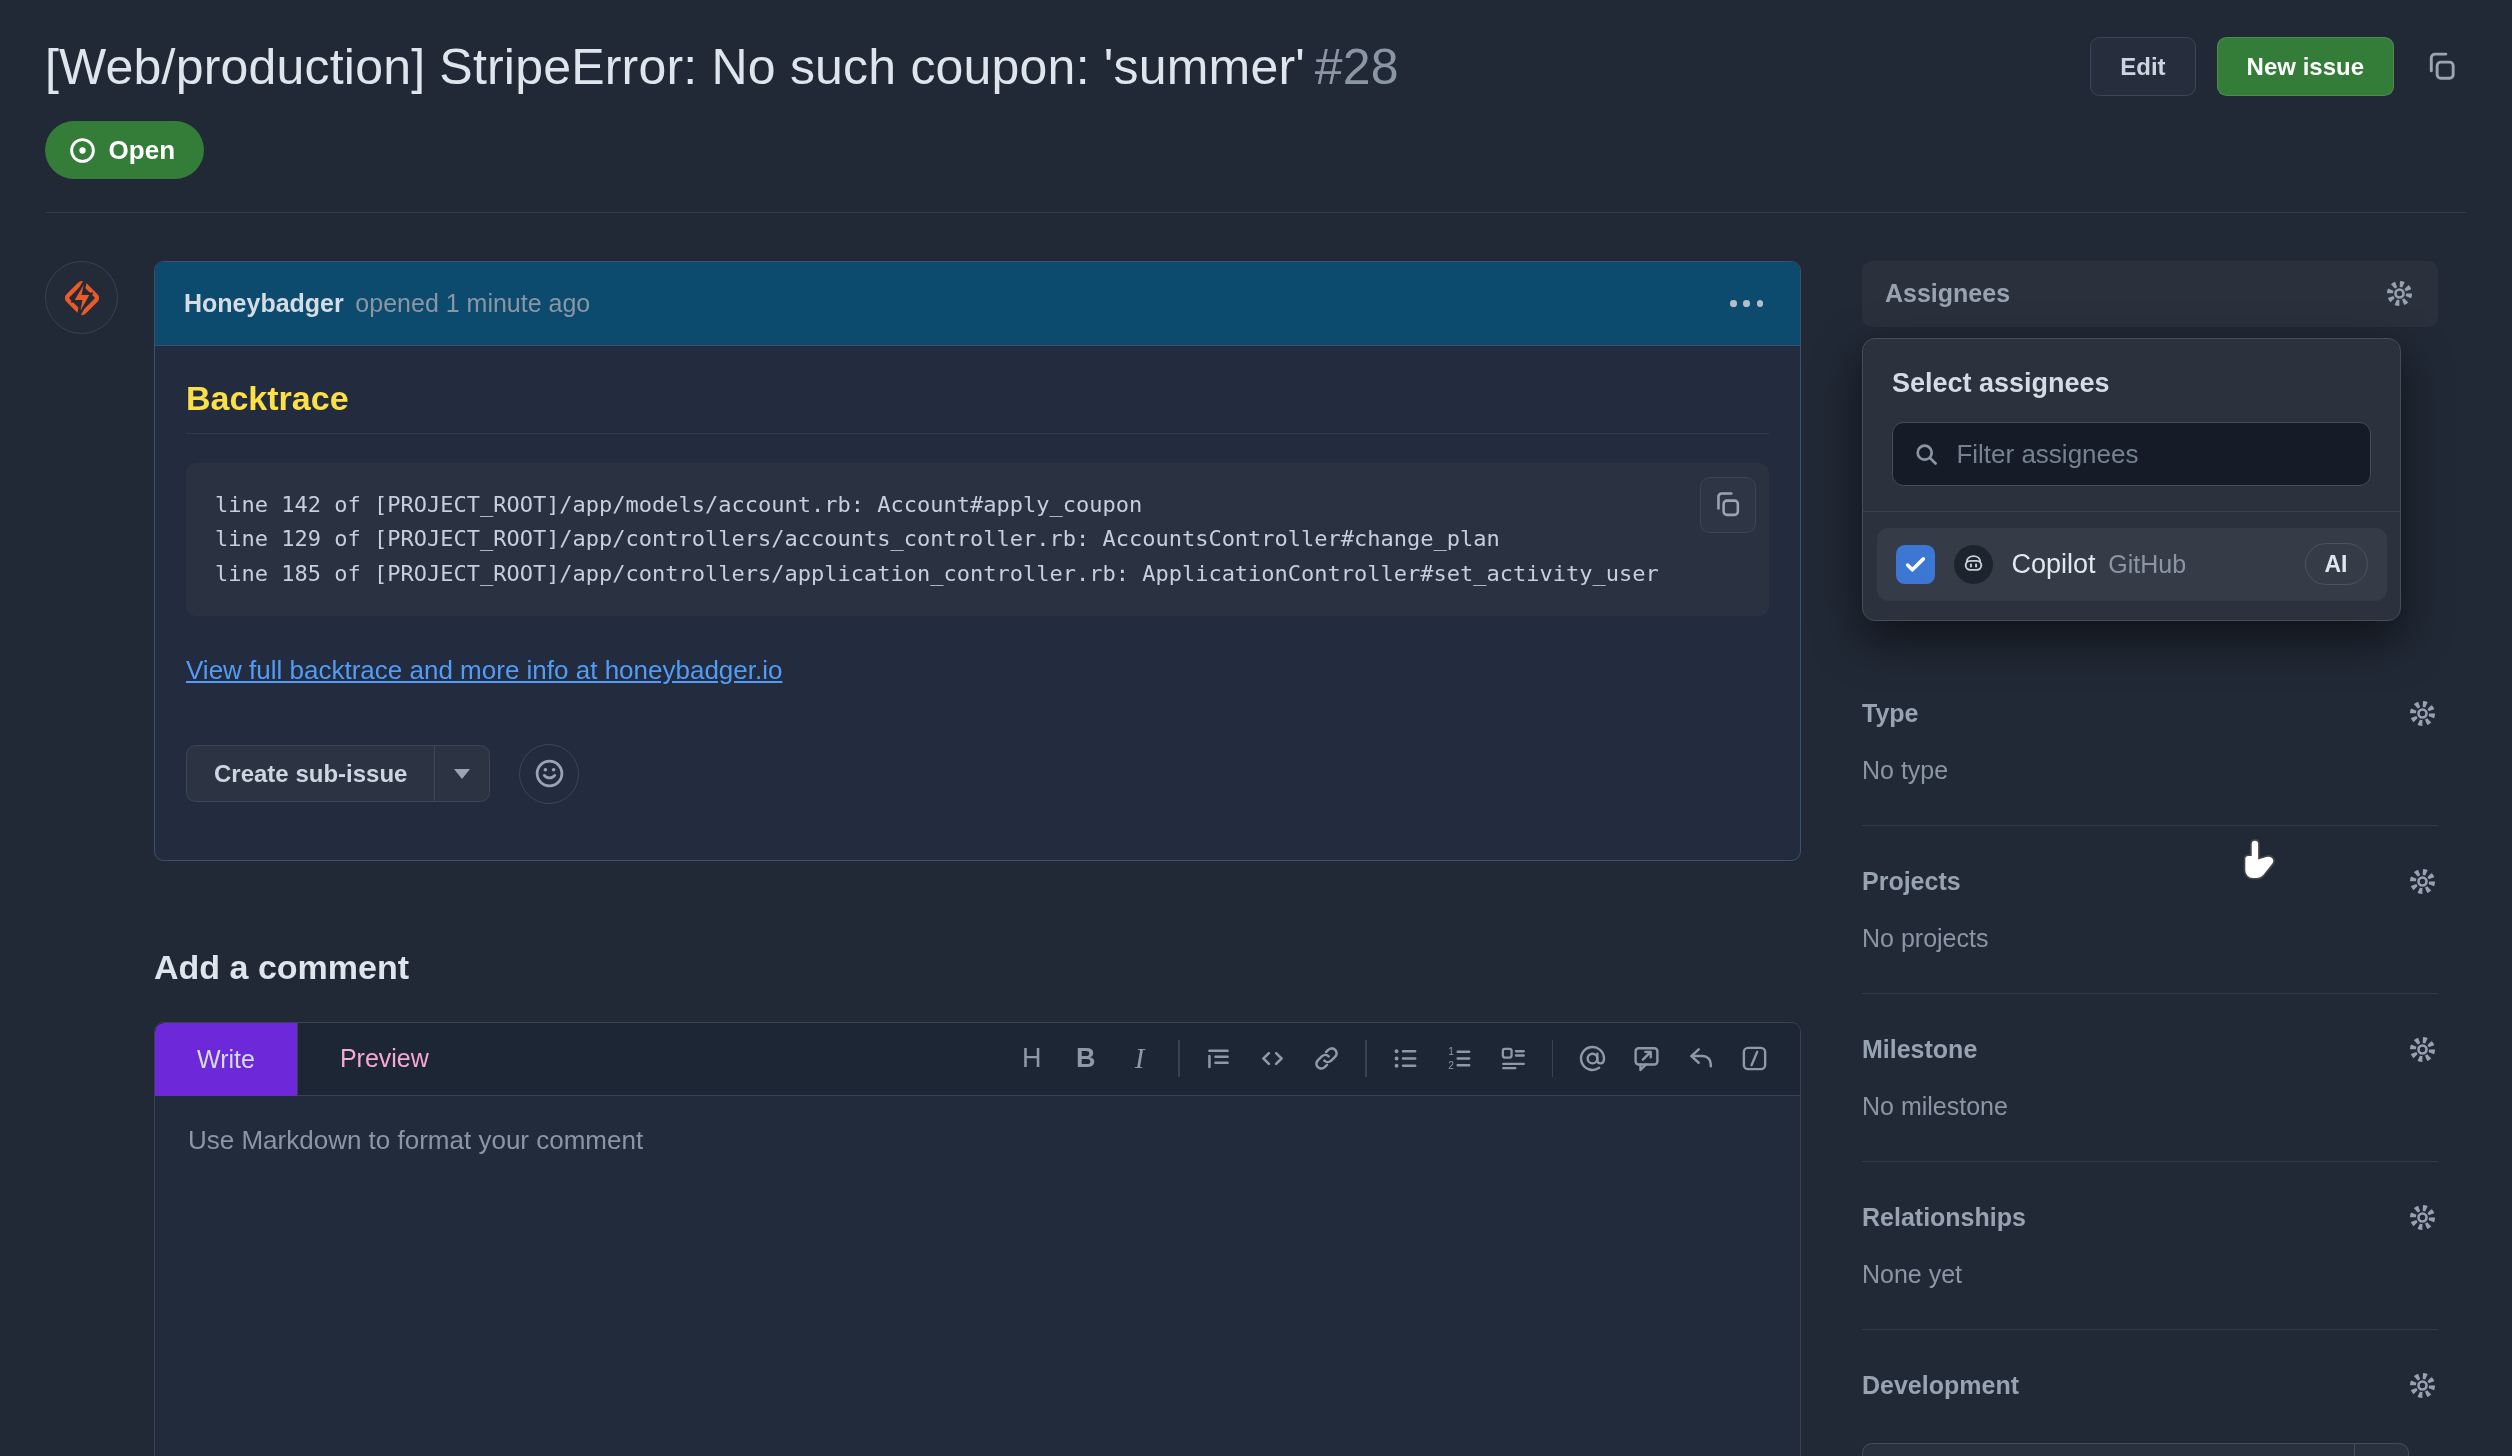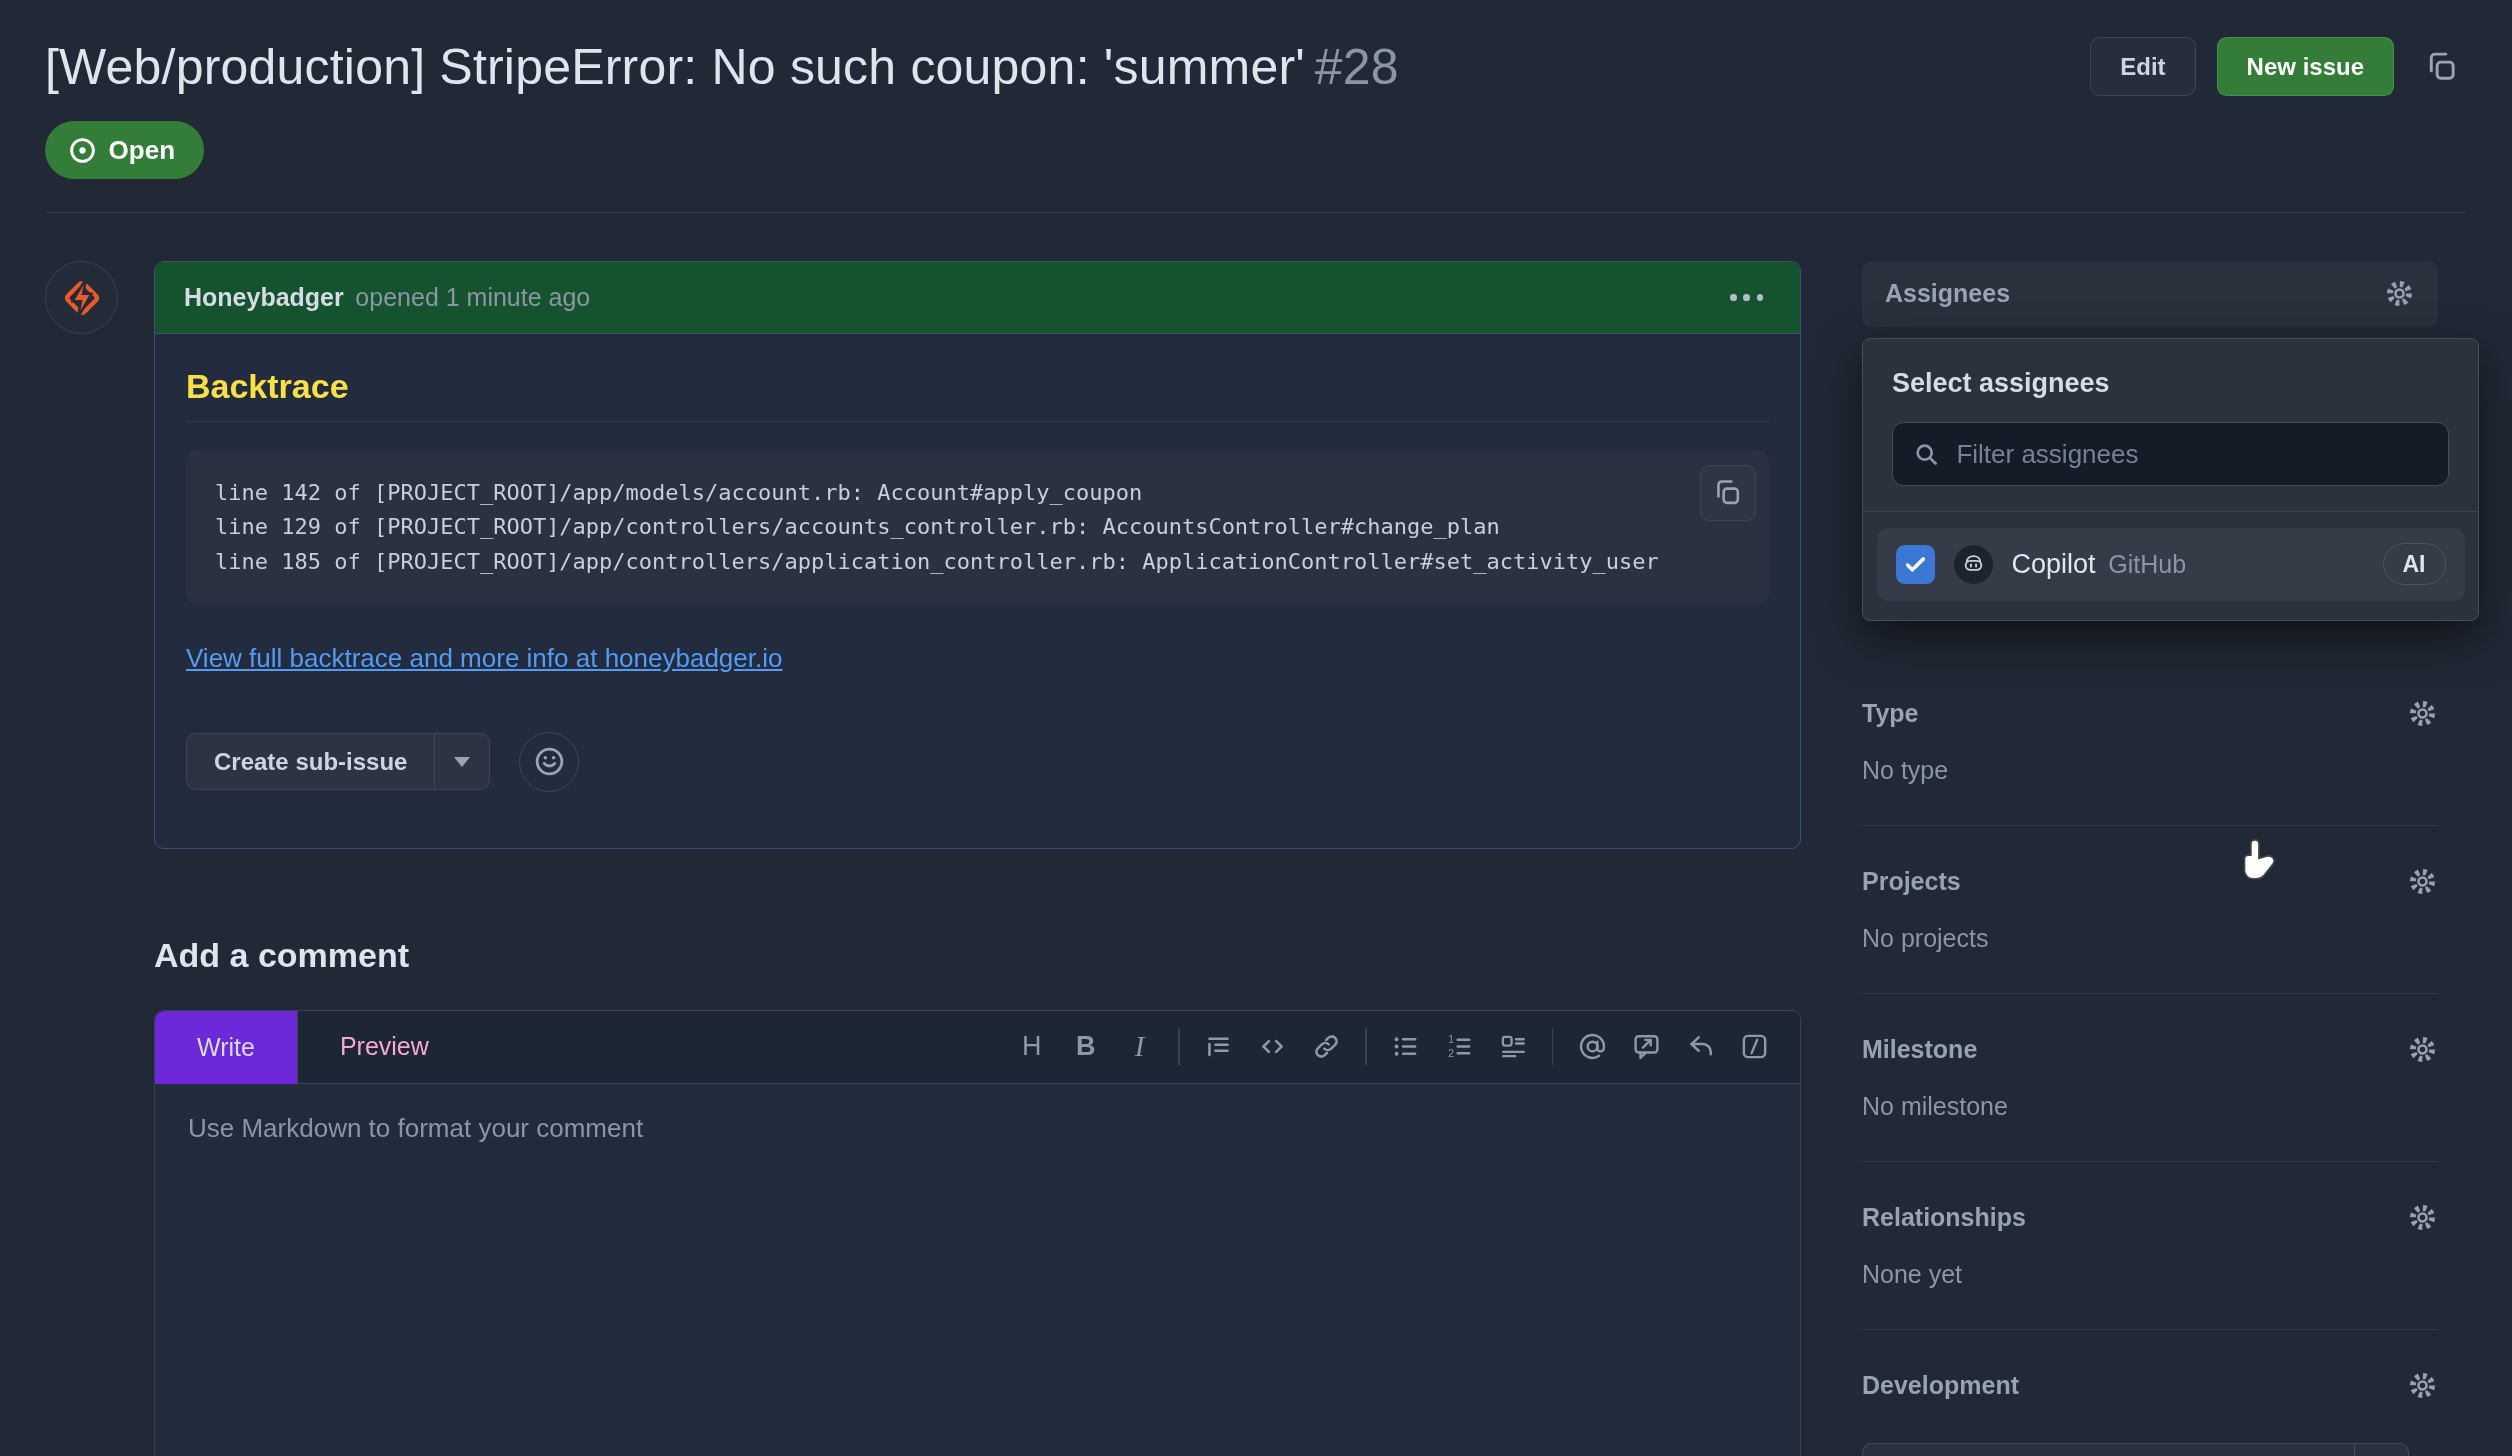--- a/index.html
+++ b/index.html
@@ -33,22 +33,22 @@
   
   .content { display:flex; margin-top:48px; }
   .main { width:1756px; }
   .sidebar { width:605px; margin-left:61px; position:relative; }
 
   
   .thread { display:flex; gap:36px; }
   .avatar { width:73px; height:73px; border-radius:50%; background:#232b38; border:1.9px solid #3a4250;
             display:flex; align-items:center; justify-content:center; flex:none; }
   .comment-box { flex:1; border:1.6px solid #3d516f; border-radius:9.6px; background:#222c3e; }
-  .comment-hdr { display:flex; align-items:center; background:#14532d; border-bottom:1.6px solid #3d516f;
-                 border-radius:8.7px 8.7px 0 0; padding:21px 29px; font-size:25px; }
+  .comment-hdr { display:flex; align-items:center; background:#0c4a6e; border-bottom:1.6px solid #3d516f;
+                 border-radius:8.7px 8.7px 0 0; padding:27px 29px; font-size:25px; }
   .comment-hdr .author { font-weight:700; color:#d5dce5; }
   .comment-hdr .meta { color:#8b96a5; margin-left:11.6px; }
   .kebab { margin-left:auto; display:flex; gap:6.7px; cursor:pointer; padding:7.7px; }
   .kebab i { width:6.7px; height:6.7px; border-radius:50%; background:#b3bcc8; }
 
   .comment-body { padding:33px 31px 56px 31px; }
   .md-h2 { font-size:34px; font-weight:600; color:#fde047; padding-bottom:15.4px; border-bottom:1.6px solid #313a48; margin-bottom:29px; }
   .code-block { position:relative; background:#2a3140; border-radius:9.6px; padding:25px 29px;
                 font-family:"DejaVu Sans Mono", monospace; font-size:22px; line-height:1.55; color:#c6cfdb; overflow:hidden; }
   .copy-code { position:absolute; top:13.5px; right:13.5px; width:56px; height:56px;
@@ -80,21 +80,21 @@
   .editor textarea { width:100%; height:414px; background:transparent; border:none; outline:none; resize:none;
                      padding:29px 33px; color:#cdd5e0; font-size:26px; font-family:"Liberation Sans", sans-serif; }
   .editor textarea::placeholder { color:#8b96a5; opacity:1; }
 
   
   .side-hdr-row { display:flex; align-items:center; background:#2a313d; border-radius:9.6px;
                   padding:17.3px 23px; margin-right:29px; }
   .side-label { color:#98a3b1; font-weight:600; font-size:25px; }
   .gear-btn { margin-left:auto; color:#97a1b0; cursor:pointer; display:flex; }
 
-  .dropdown { margin-top:11.6px; width:617px; background:#2b323e; border:1.6px solid #454d59; border-radius:8px;
+  .dropdown { margin-top:11.6px; width:539px; background:#2b323e; border:1.6px solid #454d59; border-radius:13px;
               box-shadow:0 17.3px 46px rgba(0,0,0,.55); padding-top:29px; padding-bottom:15.4px; position:relative; z-index:5; }
   .dd-title { font-size:27px; font-weight:700; color:#d5dce5; padding:0 29px 23px 29px; }
   .dd-search { margin:0 29px; height:64px; background:#151c27; border:1.6px solid #454d59; border-radius:11.6px;
                display:flex; align-items:center; gap:15.4px; padding:0 19px; color:#8b96a5; }
   .dd-search input { flex:1; background:transparent; border:none; outline:none; color:#cdd5e0; font-size:26px; font-family:"Liberation Sans", sans-serif; }
   .dd-search input::placeholder { color:#768290; opacity:1; }
   .dd-divider { border-top:1.6px solid #3a4150; margin-top:25px; }
   .dd-option { margin:15.4px 13.5px 3.9px 13.5px; padding:15.4px 19px; border-radius:11.6px; background:#353c48;
                display:flex; align-items:center; gap:19px; cursor:pointer; position:relative; }
   .checkbox { width:39px; height:39px; border-radius:8.7px; background:#3b77d3; display:flex; align-items:center; justify-content:center; flex:none; }

